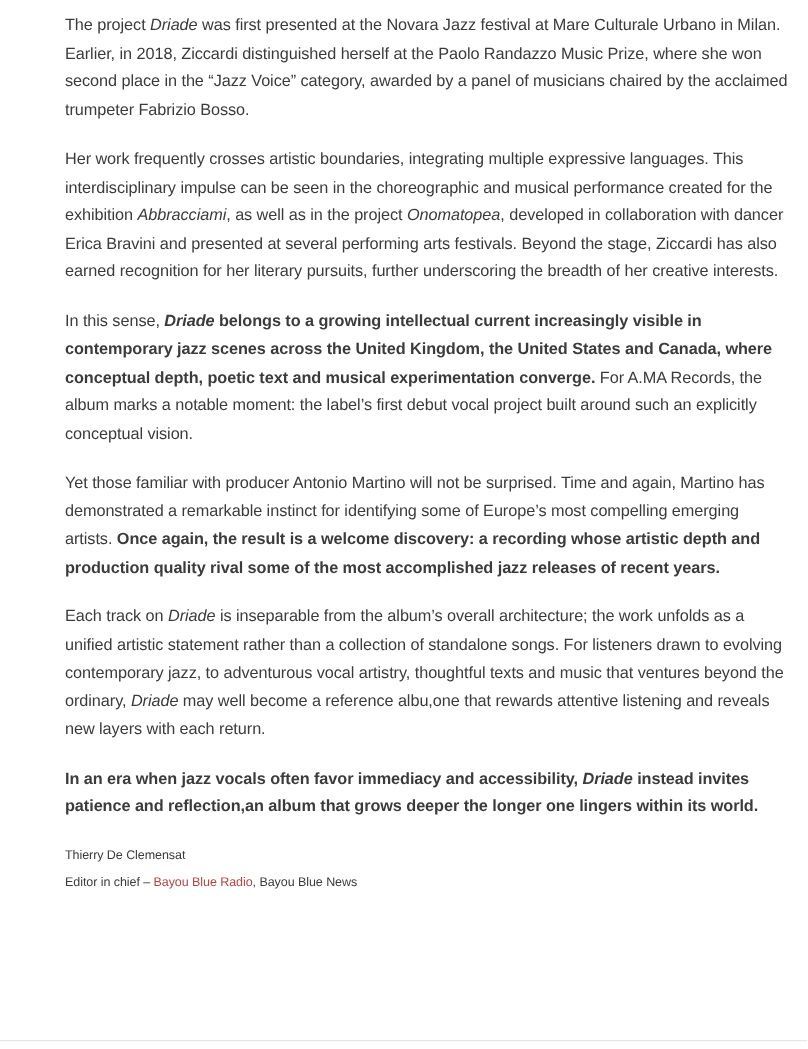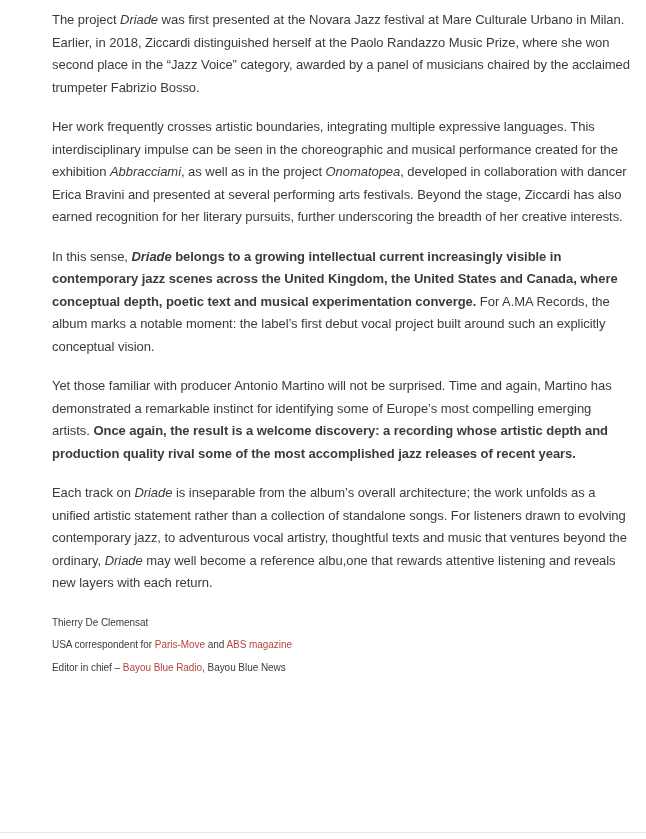--- a/index.html
+++ b/index.html
@@ -62,21 +62,21 @@
 <body>
 
 <div class="page">
   <div class="content">
     <div>
         <p class="para"><span class="run-normal">The project </span><span class="run-italic">Driade</span><span class="run-normal"> was first presented at the Novara Jazz festival at Mare Culturale Urbano in Milan. Earlier, in 2018, Ziccardi distinguished herself at the Paolo Randazzo Music Prize, where she won second place in the “Jazz Voice” category, awarded by a panel of musicians chaired by the acclaimed trumpeter Fabrizio Bosso.</span></p>
         <p class="para"><span class="run-normal">Her work frequently crosses artistic boundaries, integrating multiple expressive languages. This interdisciplinary impulse can be seen in the choreographic and musical performance created for the exhibition </span><span class="run-italic">Abbracciami</span><span class="run-normal">, as well as in the project </span><span class="run-italic">Onomatopea</span><span class="run-normal">, developed in collaboration with dancer Erica Bravini and presented at several performing arts festivals. Beyond the stage, Ziccardi has also earned recognition for her literary pursuits, further underscoring the breadth of her creative interests.</span></p>
         <p class="para"><span class="run-normal">In this sense, </span><span class="run-bolditalic">Driade</span><span class="run-bold"> belongs to a growing intellectual current increasingly visible in contemporary jazz scenes across the United Kingdom, the United States and Canada, where conceptual depth, poetic text and musical experimentation converge.</span><span class="run-normal"> For A.MA Records, the album marks a notable moment: the label’s first debut vocal project built around such an explicitly conceptual vision.</span></p>
         <p class="para"><span class="run-normal">Yet those familiar with producer Antonio Martino will not be surprised. Time and again, Martino has demonstrated a remarkable instinct for identifying some of Europe’s most compelling emerging artists. </span><span class="run-bold">Once again, the result is a welcome discovery: a recording whose artistic depth and production quality rival some of the most accomplished jazz releases of recent years.</span></p>
         <p class="para"><span class="run-normal">Each track on </span><span class="run-italic">Driade</span><span class="run-normal"> is inseparable from the album’s overall architecture; the work unfolds as a unified artistic statement rather than a collection of standalone songs. For listeners drawn to evolving contemporary jazz, to adventurous vocal artistry, thoughtful texts and music that ventures beyond the ordinary, </span><span class="run-italic">Driade</span><span class="run-normal"> may well become a reference albu,one that rewards attentive listening and reveals new layers with each return.</span></p>
+        <p class="para"><span class="run-bold">In an era when jazz vocals often favor immediacy and accessibility, </span><span class="run-bolditalic">Driade</span><span class="run-bold"> instead invites patience and reflection,an album that grows deeper the longer one lingers within its world.</span></p>
       </div>
     <div class="signature">
         <div class="sig-line"><span class="run-normal">Thierry De Clemensat</span></div>
-        <div class="sig-line"><span class="run-normal">USA correspondent for </span><a href="#" class="run-link">Paris-Move</a><span class="run-normal"> and </span><a href="#" class="run-link">ABS magazine</a></div>
         <div class="sig-line"><span class="run-normal">Editor in chief – </span><a href="#" class="run-link">Bayou Blue Radio</a><span class="run-normal">, Bayou Blue News</span></div>
       </div>
   </div>
   <div class="divider"></div>
 </div>
 
 </body></html>

